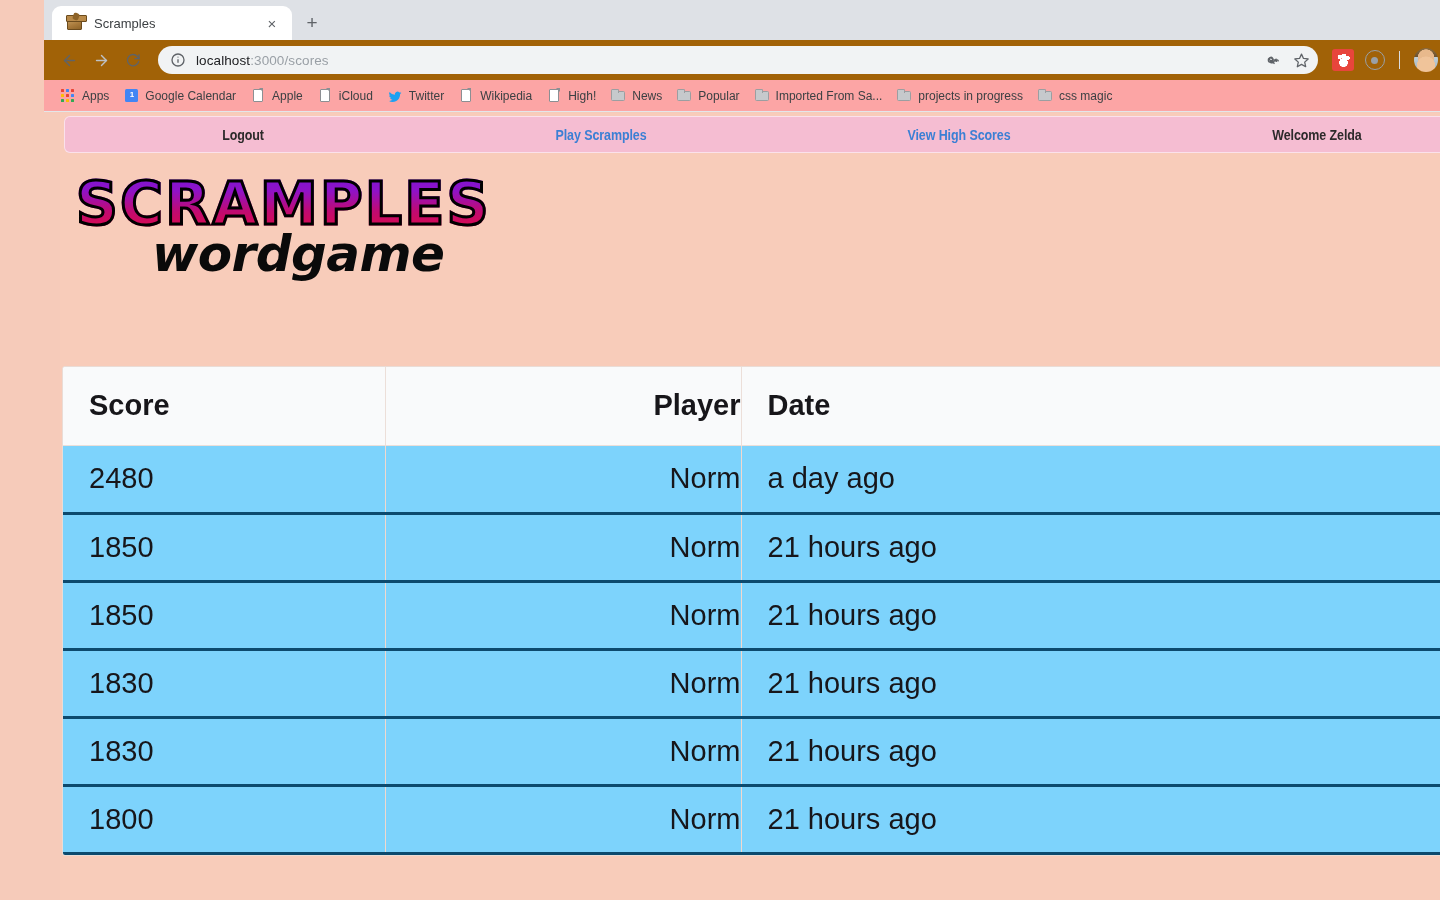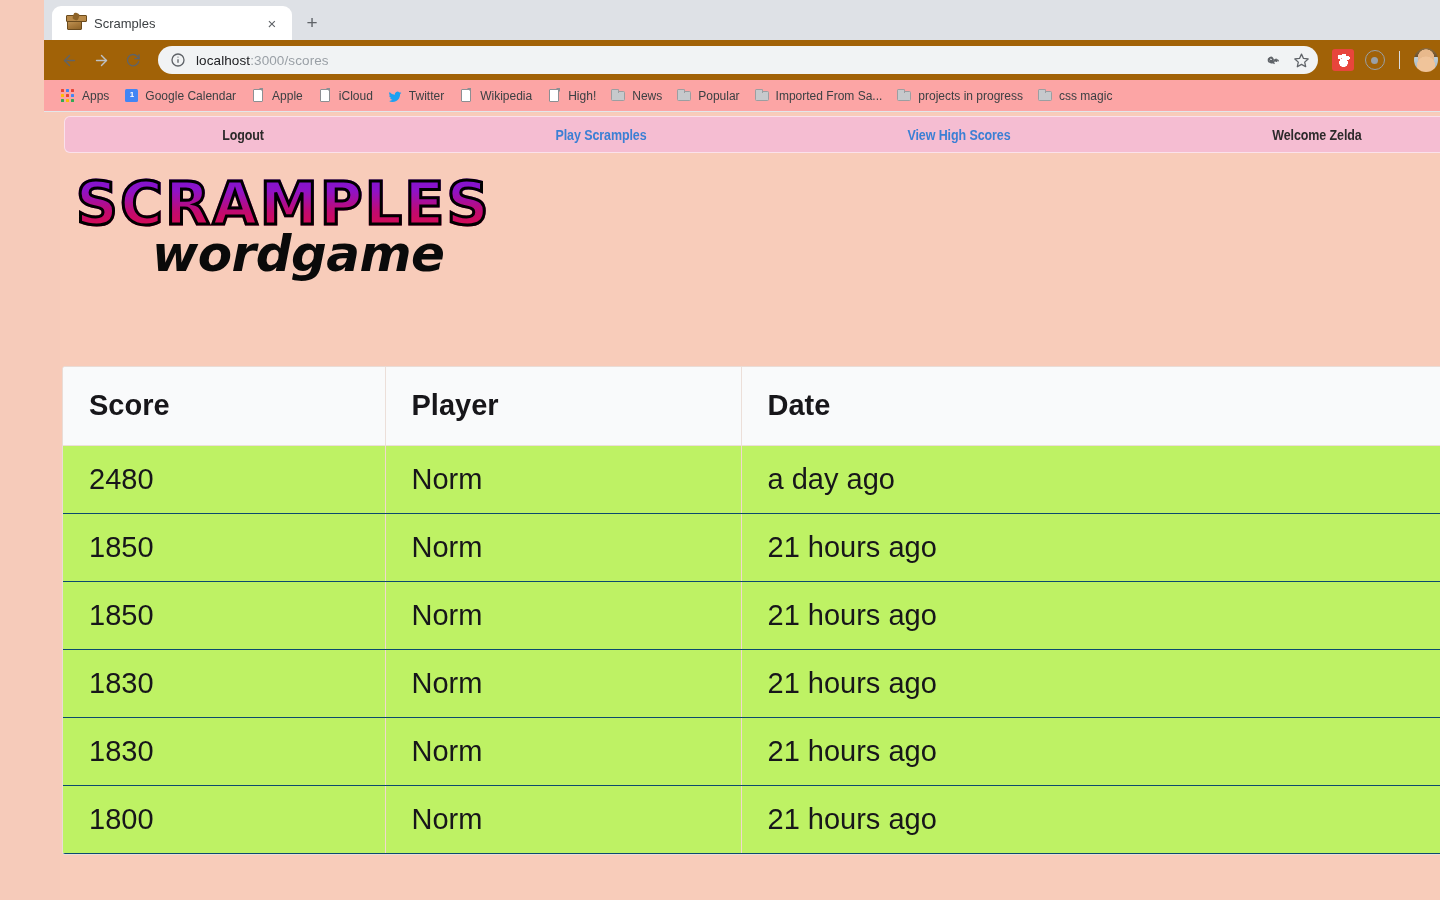--- a/index.html
+++ b/index.html
@@ -341,32 +341,32 @@
     font-weight: bold;
     color: #17161a;
     padding: 20px 0 20px 26px;
     border-bottom: 1px solid #ecdfd9;
     border-right: 1px solid #ecdfd9;
     height: 78px;
     transform: scaleX(1);
   }
   thead th:last-child { border-right: none; }
   tbody td {
-    background: #bef264;
+    background: #7dd3fc;
     font-size: 29px;
     color: #17161a;
     padding: 14px 0 14px 26px;
-    border-bottom: 1px solid #0c4a6e;
+    border-bottom: 3px solid #0c4a6e;
     border-right: 1px solid #f1d8ce;
     height: 68px;
     white-space: nowrap;
   }
   tbody td:last-child { border-right: none; }
   th.col-score, td.col-score { width: 322px; }
-  th.col-player, td.col-player { width: 356px; }
+  th.col-player, td.col-player { width: 356px; text-align: right; }
 </style>
 </head>
 <body>
 
 <div class="browser">
 
   <div class="tabstrip">
     <div class="tab">
       <span class="tab-favicon">
           <span class="favicon-shape"></span>

